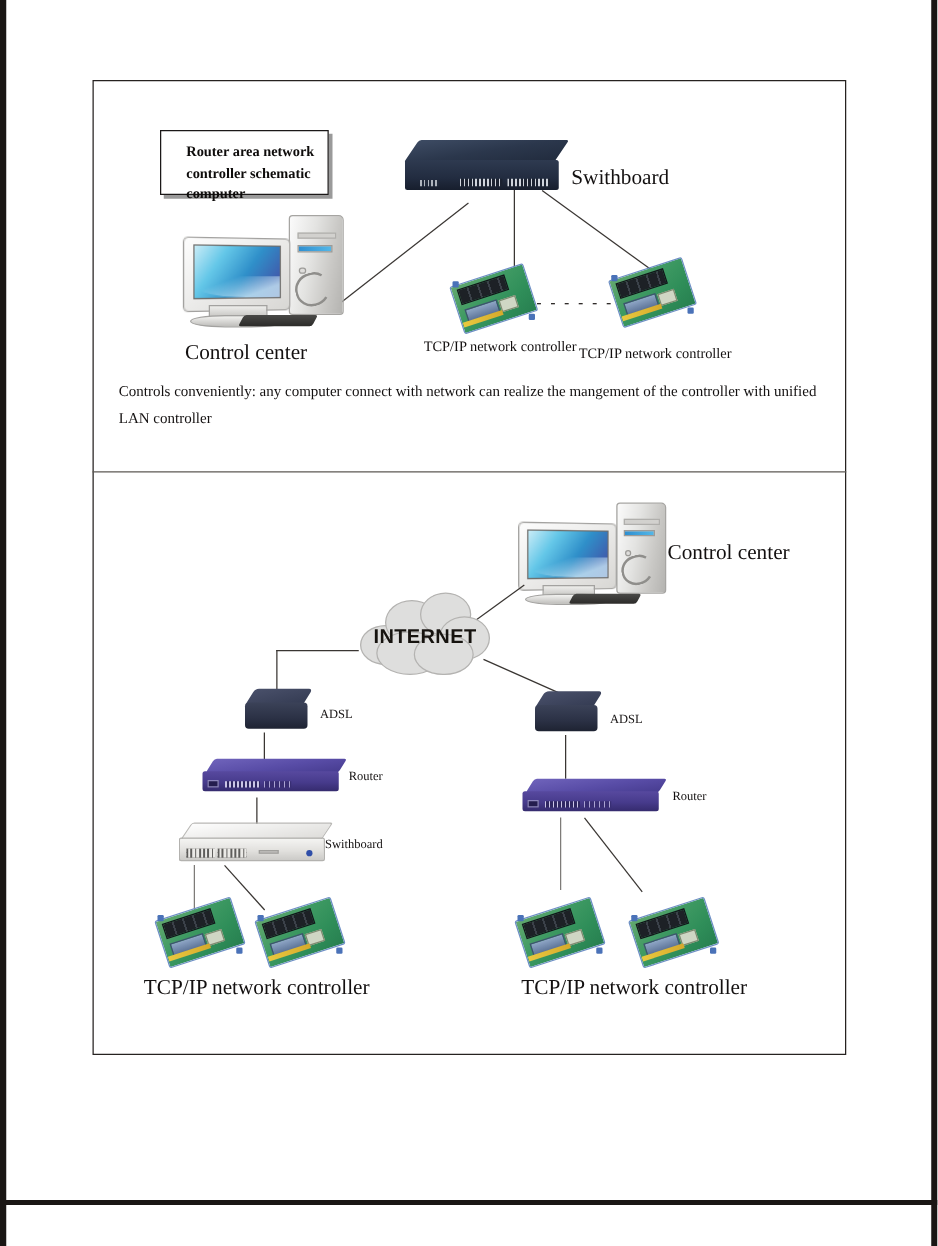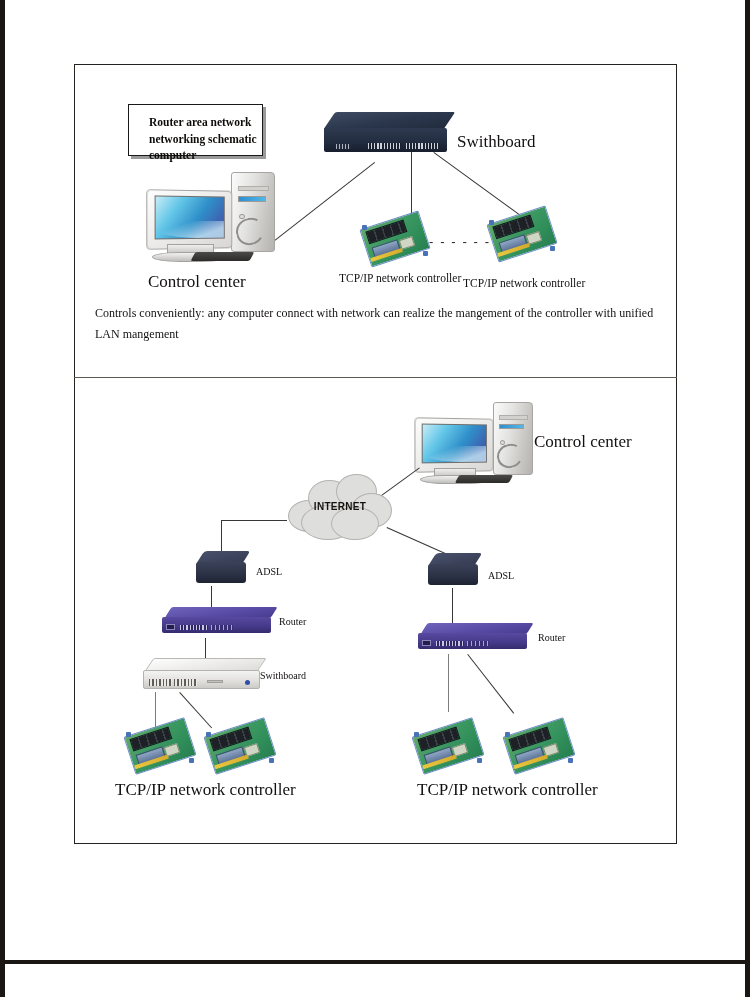--- a/index.html
+++ b/index.html
@@ -320,40 +320,40 @@
   
   .cloud { position:absolute; }
   .cloud .puff {
     position:absolute; border-radius:50%;
     background:#dededd; border:1px solid #b4b3b1;
   }
   .cloud .cloud-label {
     position:absolute; left:0; top:40%;
     width:100%; text-align:center;
     font-family:"Liberation Sans", sans-serif;
-    font-weight:bold; font-size:10px; color:#16130f;
+    font-weight:bold; font-size:16px; color:#16130f;
     letter-spacing:.3px;
     z-index:5;
   }
 </style>
 </head>
 <body>
 
 <div class="page">
 
   <div class="outer-left"></div>
   <div class="outer-right"></div>
   <div class="outer-bottom"></div>
 
   <div class="frame"></div>
   <div class="divider"></div>
 
   <div class="callout" style="left:128px; top:104px; width:135px; height:52px;">
     <div>Router area network</div>
-    <div>networking schematic</div>
+    <div>controller schematic</div>
     <div>computer</div>
   </div>
 
   <div class="line" style="left:272px; top:242px; width:130px; transform:rotate(-38deg);"></div>
   <div class="line-v" style="left:411px; top:152px; height:68px;"></div>
   <div class="line" style="left:434px; top:152px; width:110px; transform:rotate(36deg);"></div>
 
   <div class="rackdark" style="left:324px; top:112px; width:128px; height:44px;">
     <div class="top"></div>
     <div class="face">
@@ -394,21 +394,21 @@
     <div class="chip"></div>
     <div class="strip"></div>
     <div class="pin" style="left:-2px; top:6px;"></div>
     <div class="pin" style="right:-2px; top:32px;"></div>
   </div>
   <div class="lbl lbl-sm" style="left:339px; top:271px;">TCP/IP network controller</div>
   <div class="lbl lbl-sm" style="left:463px; top:276px;">TCP/IP network controller</div>
 
   <div class="para">
     <div>Controls conveniently: any computer connect with network can realize the mangement of the controller with unified</div>
-    <div>LAN mangement</div>
+    <div>LAN controller</div>
   </div>
 
 
   <div class="pc" style="left:415px; top:398px; width:118px; height:90px;">
     <div class="tower">
       <div class="tower-bay"></div>
       <div class="tower-knob"></div>
       <div class="tower-swirl"></div>
     </div>
     <div class="monitor">

